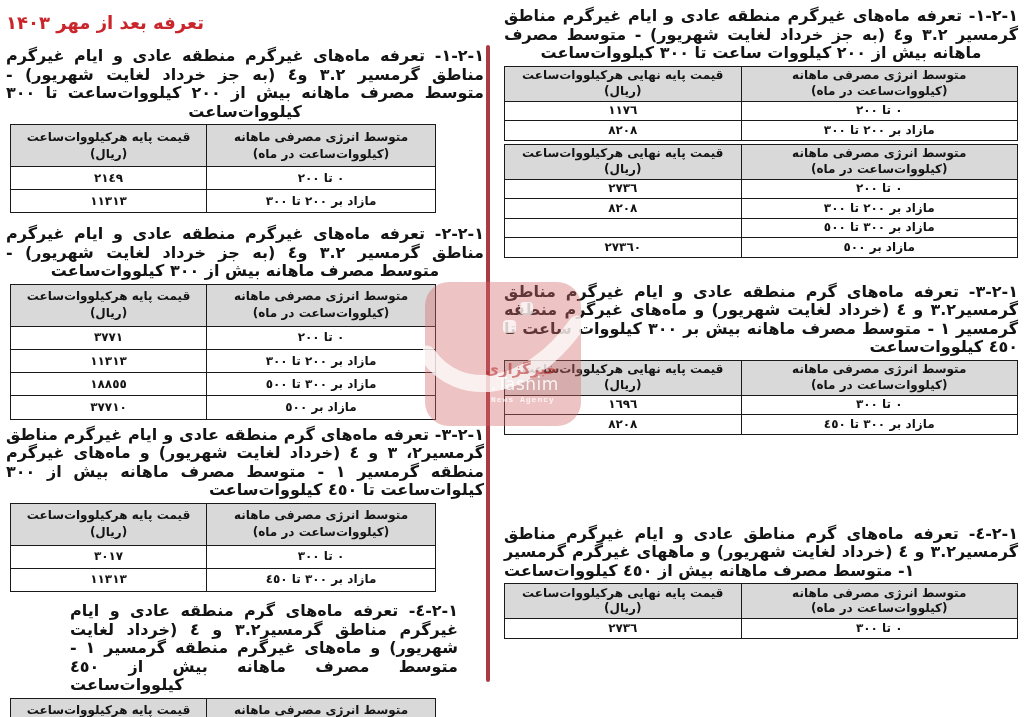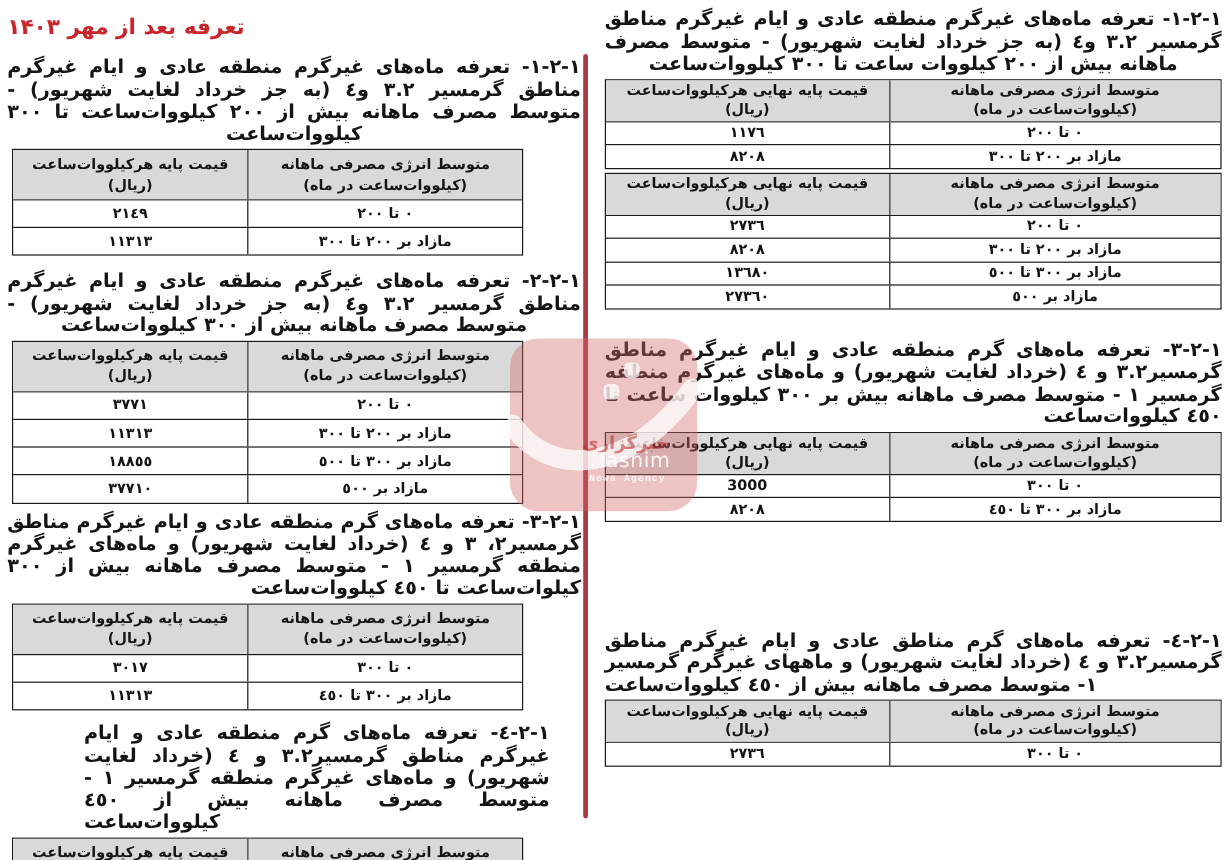--- a/index.html
+++ b/index.html
@@ -142,37 +142,36 @@
     <div class="trow">
       <div class="tcell desc">٠ تا ٢٠٠</div>
       <div class="tcell price">٢٧٣٦</div>
     </div>
     <div class="trow">
       <div class="tcell desc">مازاد بر ٢٠٠ تا ٣٠٠</div>
       <div class="tcell price">٨٢٠٨</div>
     </div>
     <div class="trow">
       <div class="tcell desc">مازاد بر ٣٠٠ تا ٥٠٠</div>
-      <div class="tcell price">١٣٦٨٠</div>
     </div>
     <div class="trow">
       <div class="tcell desc">مازاد بر ٥٠٠</div>
       <div class="tcell price">٢٧٣٦٠</div>
     </div>
   </div>
 
   <p class="sec-head s3 last-right">١-٢-٣- تعرفه ماه‌های گرم منطقه عادی و ایام غیرگرم مناطق گرمسیر٣.٢ و ٤ (خرداد لغایت شهریور) و ماه‌های غیرگرم منطقه گرمسیر ١ - متوسط مصرف ماهانه بیش بر ٣٠٠ کیلووات ساعت تا ٤٥٠ کیلووات‌ساعت</p>
   <div class="tbl r-tbl">
     <div class="trow thead">
       <div class="tcell desc">متوسط انرژی مصرفی ماهانه (کیلووات‌ساعت در ماه)</div>
       <div class="tcell price">قیمت پایه نهایی هرکیلووات‌ساعت (ریال)</div>
     </div>
     <div class="trow">
       <div class="tcell desc">٠ تا ٣٠٠</div>
-      <div class="tcell price">3000</div>
+      <div class="tcell price">١٦٩٦</div>
     </div>
     <div class="trow">
       <div class="tcell desc">مازاد بر ٣٠٠ تا ٤٥٠</div>
       <div class="tcell price">٨٢٠٨</div>
     </div>
   </div>
 
   <p class="sec-head s4 last-left">١-٢-٤- تعرفه ماه‌های گرم مناطق عادی و ایام غیرگرم مناطق گرمسیر٣.٢ و ٤ (خرداد لغایت شهریور) و ماههای غیرگرم گرمسیر ١- متوسط مصرف ماهانه بیش از ٤٥٠ کیلووات‌ساعت</p>
   <div class="tbl r-tbl">
     <div class="trow thead">

